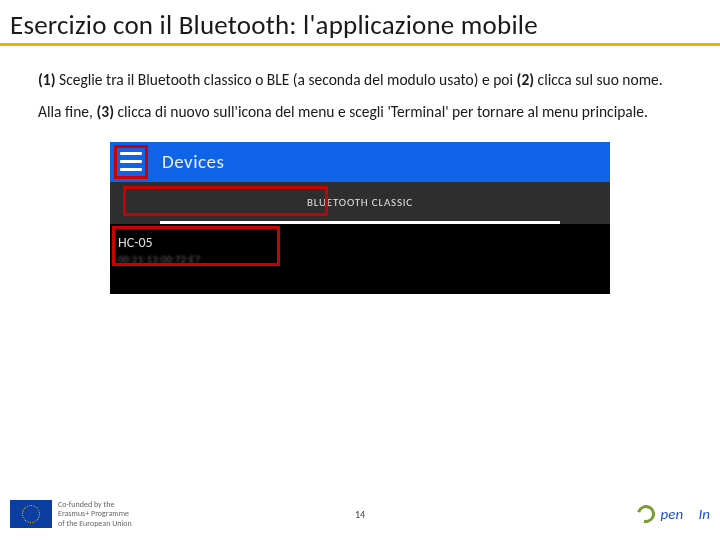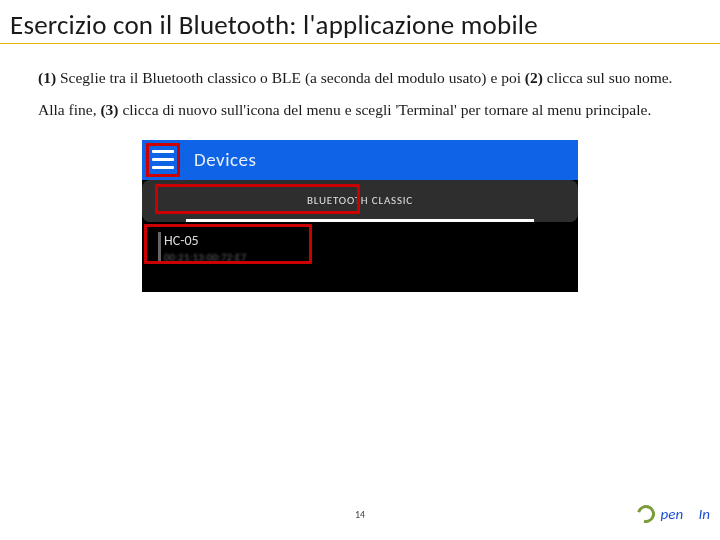--- a/index.html
+++ b/index.html
@@ -10,33 +10,32 @@
     background: #fff;
     position: relative;
     color: #222;
   }
   .title {
     font-size: 27px;
     font-weight: 400;
     padding: 8px 12px 2px 10px;
     letter-spacing: 0.2px;
     color: #1a1a1a;
-    border-bottom: 1px solid #eab308;
+    border-bottom: 3px solid #eab308;
   }
   .content {
     padding: 18px 38px 0 38px;
     font-size: 15.5px;
     line-height: 2.05;
     color: #1a1a1a;
-    font-family: Liberation Serif, serif;
   }
   .content b { font-weight: 700; }
 
   .phone {
-    width: 436px;
+    width: 500px;
     margin: 14px auto 0 auto;
     background: #000;
     position: relative;
   }
   .appbar {
     height: 40px;
     background: #0f63e6;
     display: flex;
     align-items: center;
     gap: 16px;
@@ -63,21 +62,20 @@
     font-size: 19px;
     font-weight: 300;
     letter-spacing: 0.5px;
   }
 
   .tabs {
     height: 42px;
     background: #2e2e2e;
     display: flex;
     position: relative;
-    border-radius: 8px;
   }
   .tab {
     flex: 1;
     display: flex;
     align-items: center;
     justify-content: center;
     color: #e0e0e0;
     font-size: 11px;
     letter-spacing: 0.8px;
     position: relative;
@@ -97,21 +95,21 @@
     width: 205px;
     height: 30px;
     border: 3px solid #c00;
     pointer-events: none;
   }
 
   .device-list {
     background: #000;
     height: 70px;
     position: relative;
-    padding: 8px 0 0 16px;
+    padding: 8px 0 0 2px;
   }
   .device {
     position: relative;
     padding: 2px 0 0 6px;
   }
   .device::before{
     content:"";
     position:absolute;
     left:0; top:2px;
     width:3px; height:32px;
@@ -218,18 +216,28 @@
   <div class="device-list">
     <div class="device">
       <div class="device-name">HC-05</div>
       <div class="device-mac">00:21:13:00:72:E7</div>
     </div>
     <div class="device-outline"></div>
   </div>
 </div>
 
 <div class="footer">
+  <div class="eu-block">
+    <div class="eu-flag">
+        <div class="stars"></div>
+      </div>
+    <div class="eu-text">
+      <div>Co-funded by the</div>
+      <div>Erasmus+ Programme</div>
+      <div>of the European Union</div>
+    </div>
+  </div>
   <div class="page-num">14</div>
   <div class="brand">
     <span class="ring"></span>
     <span>pen</span>&nbsp;<span>In</span>
   </div>
 </div>
 
 </body></html>

